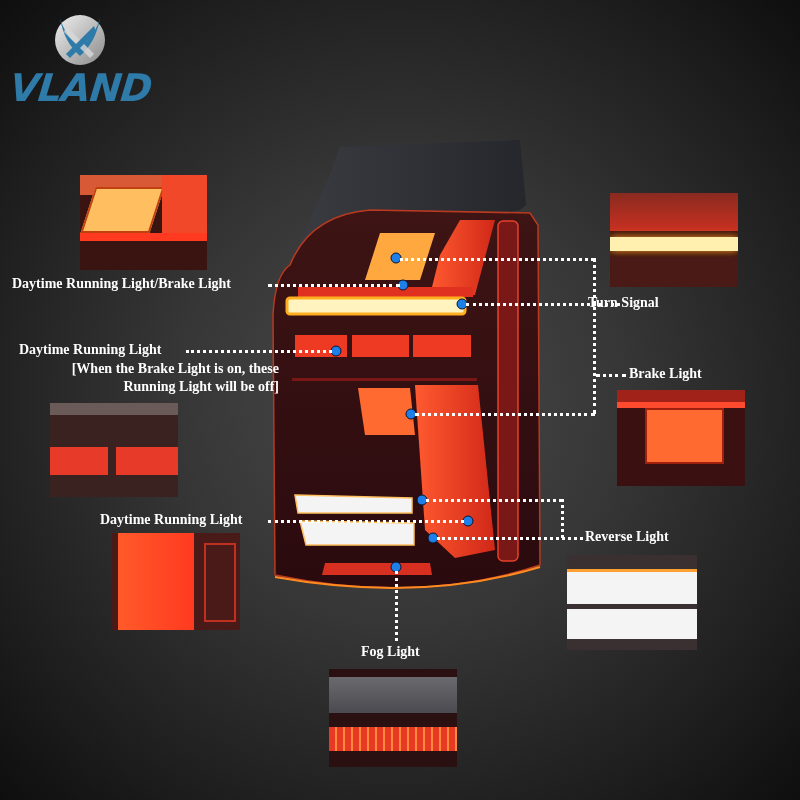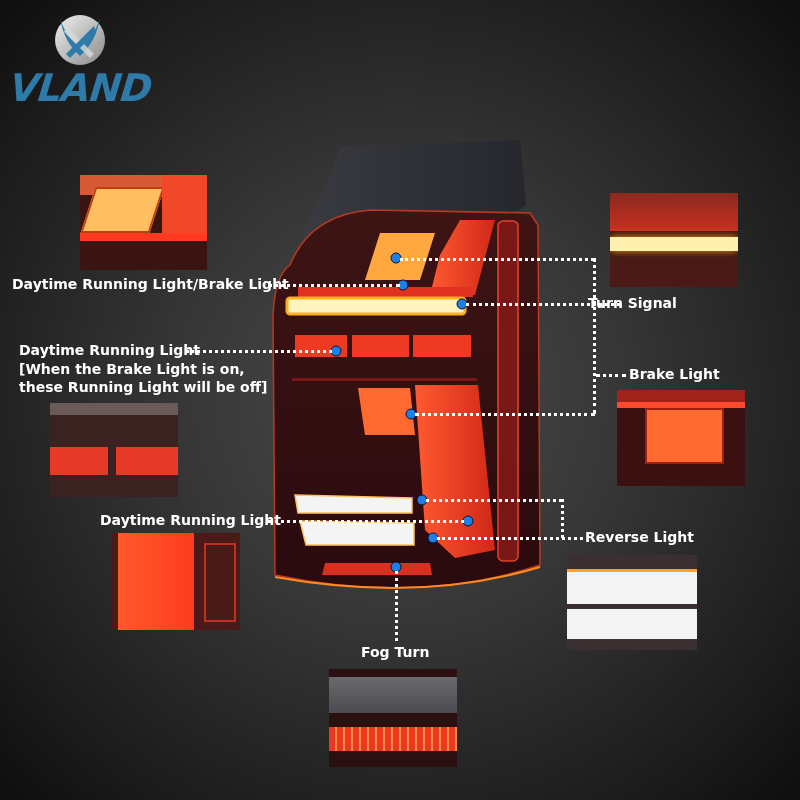--- a/index.html
+++ b/index.html
@@ -1,20 +1,20 @@
 <!DOCTYPE html>
 <html><head>
 <meta charset="utf-8">
 <style>
   html,body{margin:0;padding:0;}
   body{width:800px;height:800px;overflow:hidden;position:relative;
     background:radial-gradient(ellipse at 50% 50%, #4a4a4a 0%, #363636 40%, #1c1c1c 80%, #0e0e0e 100%);
     font-family:"DejaVu Sans","Liberation Sans",sans-serif;}
   .abs{position:absolute;}
-  .label{position:absolute;color:#fff;font-weight:bold;font-size:14px;white-space:nowrap;letter-spacing:0;}
+  .label{position:absolute;color:#fff;font-weight:bold;font-size:14px;white-space:nowrap;letter-spacing:0;font-family:Liberation Serif, serif;}
   .label.multi{white-space:normal;line-height:18px;}
   .hdot{position:absolute;height:0;border-top:3px dotted #fff;}
   .vdot{position:absolute;width:0;border-left:3px dotted #fff;}
   .pin{position:absolute;width:9px;height:9px;border-radius:50%;background:#1e7fe8;border:1.5px solid #0a1430;transform:translate(-50%,-50%);}
   .thumb{position:absolute;overflow:hidden;}
   
   .logo-emblem{position:absolute;left:50px;top:12px;width:60px;height:55px;}
   .logo-text{position:absolute;left:10px;top:66px;font-family:"DejaVu Sans",sans-serif;font-weight:bold;font-style:italic;font-size:38px;color:#2e7aa8;letter-spacing:-1px;transform:skewX(-6deg);}
   
   .lamp{position:absolute;left:270px;top:135px;width:285px;height:460px;}
@@ -105,25 +105,25 @@
 <div class="hdot" style="left:415px;top:413px;width:180px;"></div>
 <div class="hdot" style="left:426px;top:499px;width:136px;"></div>
 <div class="vdot" style="left:561px;top:499px;height:39px;"></div>
 <div class="hdot" style="left:268px;top:520px;width:196px;"></div>
 <div class="hdot" style="left:437px;top:537px;width:146px;"></div>
 <div class="vdot" style="left:395px;top:571px;height:70px;"></div>
 
 <div class="label" style="left:12px;top:276px;">Daytime Running Light/Brake Light</div>
 <div class="label" style="left:588px;top:295px;">Turn Signal</div>
 <div class="label" style="left:19px;top:342px;">Daytime Running Light</div>
-<div class="label multi" style="left:19px;top:360px;width:260px;">[When the Brake Light is on, these Running Light will be off]</div>
+<div class="label multi" style="left:19px;top:360px;width:260px;text-align:right;">[When the Brake Light is on, these Running Light will be off]</div>
 <div class="label" style="left:629px;top:366px;">Brake Light</div>
 <div class="label" style="left:100px;top:512px;">Daytime Running Light</div>
 <div class="label" style="left:585px;top:529px;text-align:right;">Reverse Light</div>
-<div class="label" style="left:361px;top:644px;">Fog Turn</div>
+<div class="label" style="left:361px;top:644px;">Fog Light</div>
 
 <div class="thumb" style="left:80px;top:175px;width:127px;height:95px;background:#3a1410;">
   <div class="abs" style="left:0;top:0;width:127px;height:20px;background:#ff6a40;opacity:.8;"></div>
   <div class="abs" style="left:8px;top:12px;width:65px;height:42px;background:#ffbe60;transform:skewX(-18deg);border:2px solid #c04010;"></div>
   <div class="abs" style="left:82px;top:0;width:45px;height:60px;background:#f04828;"></div>
   <div class="abs" style="left:0;top:58px;width:127px;height:8px;background:#ff3a20;"></div>
 </div>
 <div class="thumb" style="left:610px;top:193px;width:128px;height:94px;background:#3a1210;">
   <div class="abs" style="left:0;top:0;width:128px;height:38px;background:linear-gradient(#8a2a20,#c83020);"></div>
   <div class="abs" style="left:0;top:44px;width:128px;height:14px;background:#fff0b0;box-shadow:0 0 8px #ffa020;"></div>

